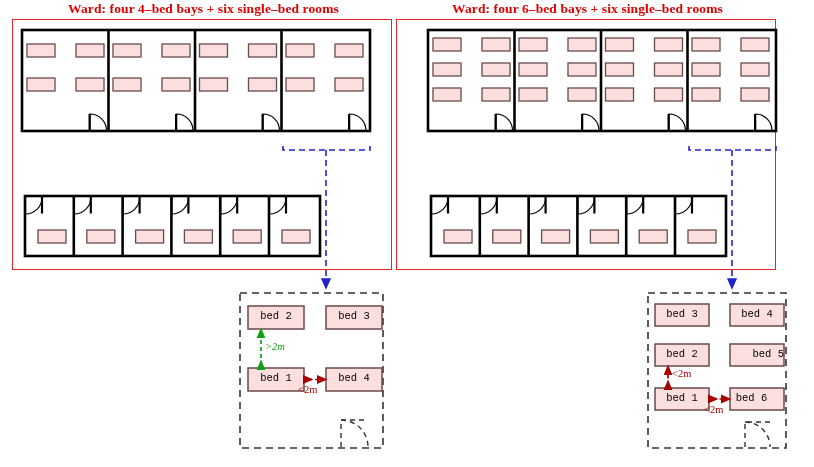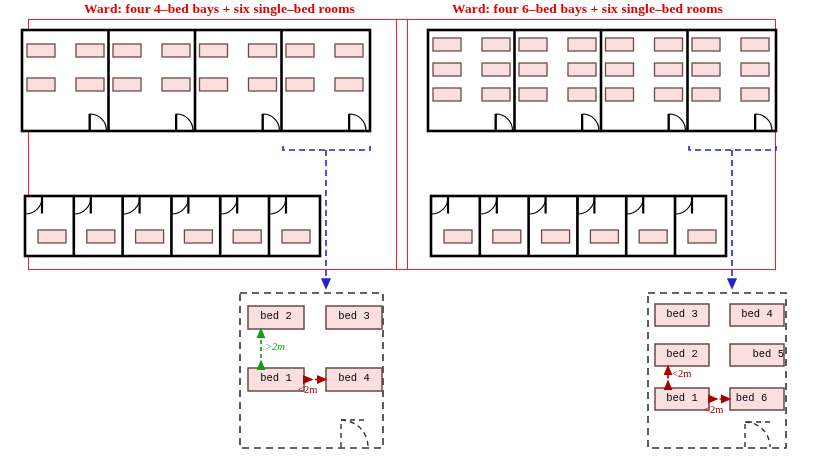--- a/index.html
+++ b/index.html
@@ -1,21 +1,21 @@
 <!DOCTYPE html>
 <html><head>
 <meta charset="utf-8">
 <style>
   html,body{margin:0;padding:0;background:#ffffff;}
   body{
     width:814px;height:467px;position:relative;overflow:hidden;
     font-family:"Liberation Serif", serif;
   }
   .panel{position:absolute;top:0;width:407px;height:467px;}
-  .panel.left{left:0;margin-left:16px;}
+  .panel.left{left:0;}
   .panel.right{left:384px;}
 
   .ward-title{
     position:absolute;left:0;top:1px;width:407px;text-align:center;
     font-family:"Liberation Serif", serif;
     font-weight:bold;font-size:13.5px;color:#e00000;
     letter-spacing:0.1px;white-space:nowrap;
   }
 
   .ward-box{

